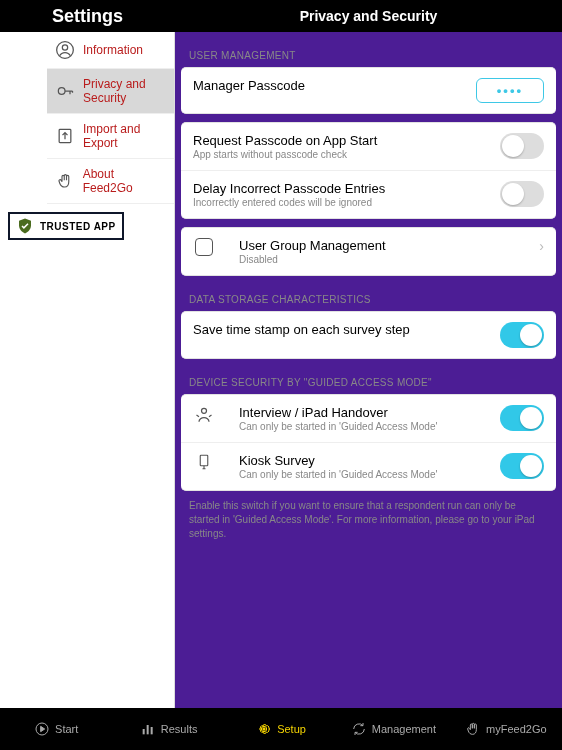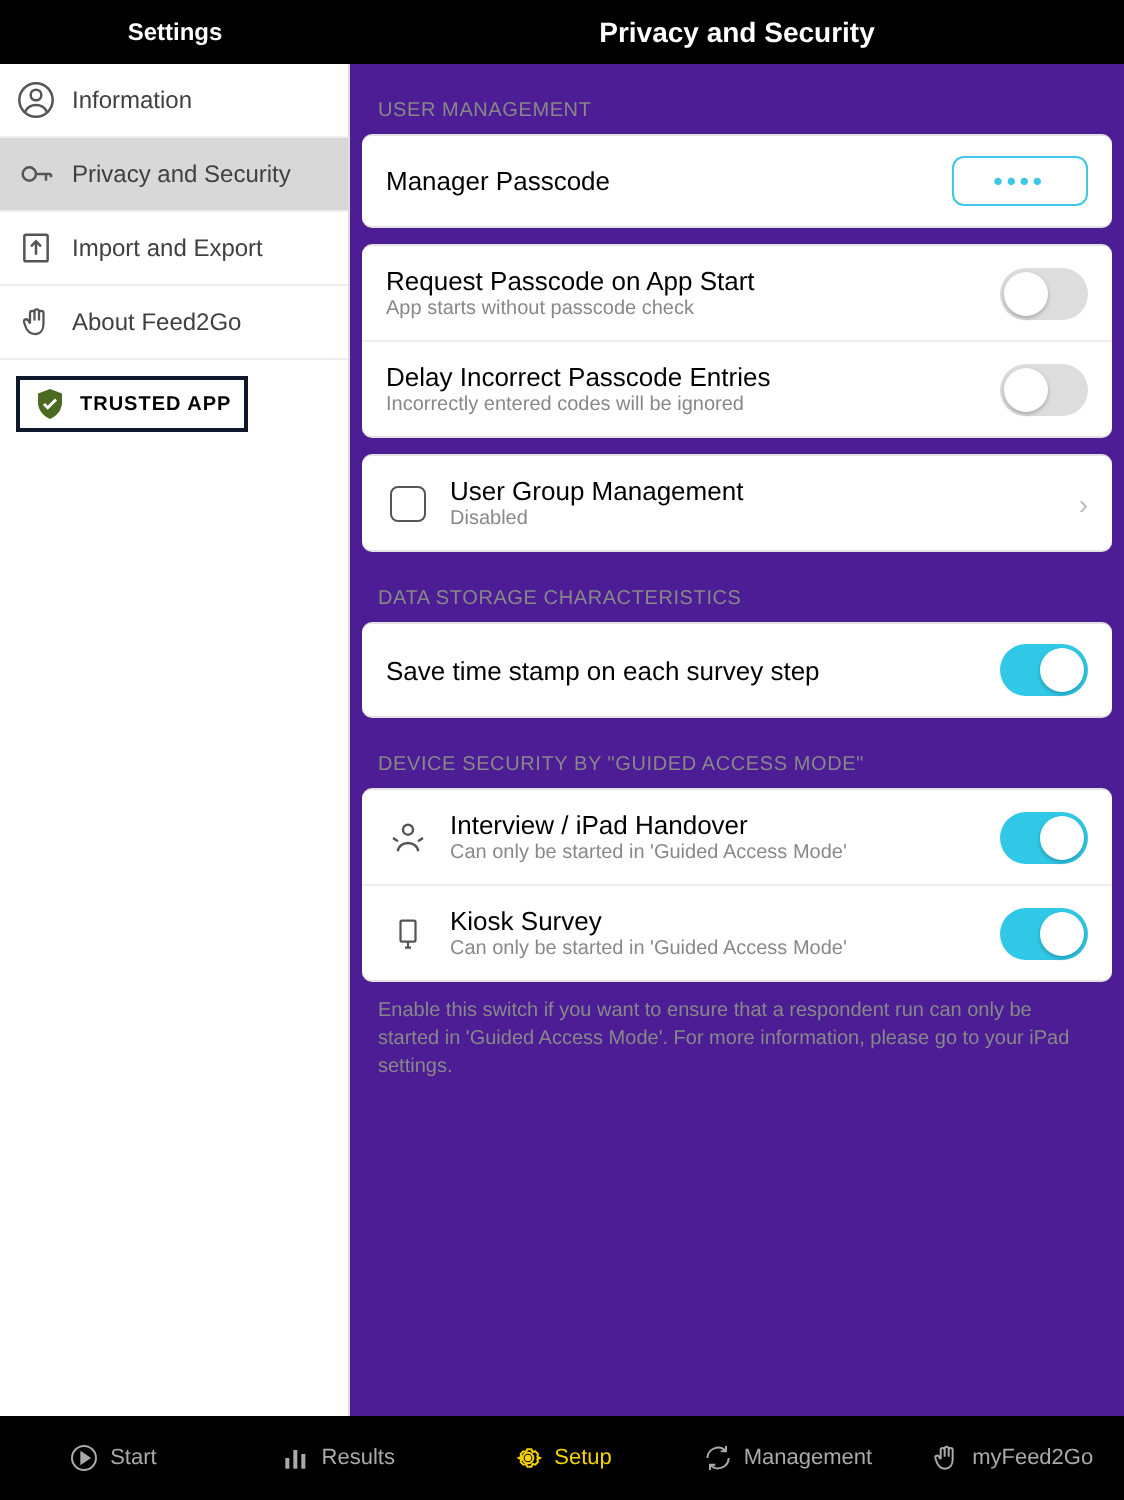--- a/index.html
+++ b/index.html
@@ -2,40 +2,40 @@
 <html><head>
 <meta charset="utf-8">
 <style>
 * { box-sizing: border-box; margin: 0; padding: 0; }
 body { font-family: -apple-system, 'Helvetica Neue', Arial, sans-serif; width: 562px; height: 750px; background: #fff; overflow: hidden; }
 
 .screen { width: 562px; height: 750px; display: flex; flex-direction: column; }
 
 
 .topbar { height: 32px; background: #000; display: flex; color: #fff; }
-.topbar .left { width: 175px; display: flex; align-items: center; justify-content: center; font-size: 12px; font-weight: 600; }
+.topbar .left { width: 175px; display: flex; align-items: center; justify-content: center; font-size: 18px; font-weight: 600; }
 .topbar .right { flex: 1; display: flex; align-items: center; justify-content: center; font-size: 14px; font-weight: 600; }
 
 
 .body { flex: 1; display: flex; overflow: hidden; }
 
 
 .sidebar { width: 175px; background: #fff; border-right: 1px solid #ddd; display: flex; flex-direction: column; }
-.side-item { display: flex; align-items: center; gap: 8px; padding: 8px 8px; font-size: 12px; color: #404040; border-bottom: 1px solid #eee; cursor: pointer; }
+.side-item { display: flex; align-items: center; gap: 8px; padding: 8px 8px; font-size: 12px; color: #b91c1c; border-bottom: 1px solid #eee; cursor: pointer; margin-left: 47px; }
 .side-item.selected { background: #d8d8d8; }
 .side-item .icon { width: 20px; height: 20px; display: flex; align-items: center; justify-content: center; color: #555; }
 .badge-wrap { padding: 8px 8px; }
 .badge { display: inline-flex; align-items: center; gap: 6px; border: 2px solid #0f172a; padding: 3px 6px; font-size: 10px; font-weight: 700; letter-spacing: 0.5px; }
 .badge .shield { width: 18px; height: 18px; }
 
 
 .main { flex: 1; background: #4c1d95; overflow-y: auto; padding-bottom: 20px; }
 .section-header { font-size: 10px; color: #888; letter-spacing: 0.3px; padding: 18px 14px 6px 14px; }
 .card { background: #fff; border-top: 1px solid #e2e2e2; border-bottom: 1px solid #e2e2e2; margin: 0 6px; border-radius: 5px; overflow: hidden; }
-.row { display: flex; align-items: center; padding: 10px 12px; gap: 10px; min-height: 38px; }
+.row { display: flex; align-items: flex-start; padding: 10px 12px; gap: 24px; min-height: 38px; }
 .row + .row { border-top: 1px solid #eee; }
 .row .label { font-size: 13px; color: #000; }
 .row .subtitle { font-size: 10px; color: #888; margin-top: 1px; }
 .row .txtcol { flex: 1; display: flex; flex-direction: column; }
 .row .leading { width: 22px; display: flex; align-items: center; justify-content: center; }
 .row .trailing { display: flex; align-items: center; }
 
 
 .passcode-pill { border: 1.5px solid #3ec8e6; border-radius: 6px; padding: 4px 20px; color: #3ec8e6; font-size: 13px; letter-spacing: 2px; }
 .passcode-pill .dots { letter-spacing: 2px; font-weight: 800; }

